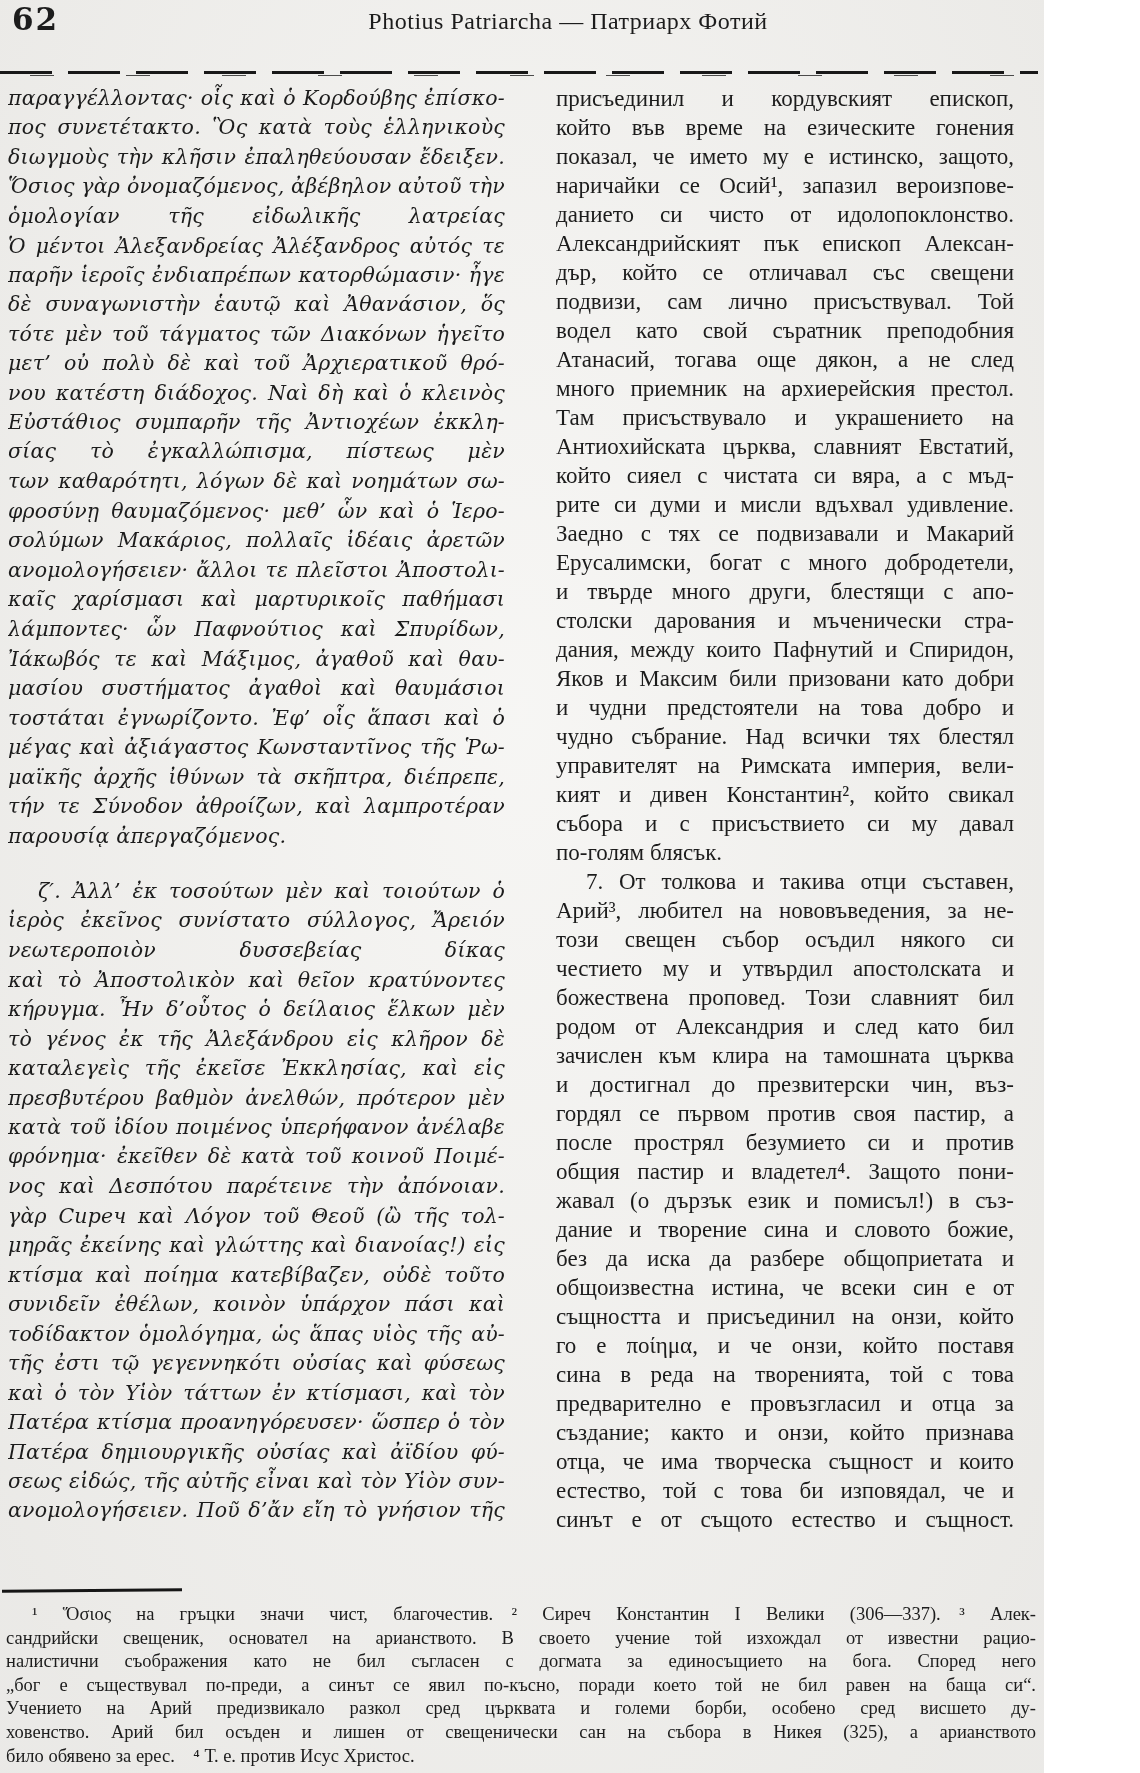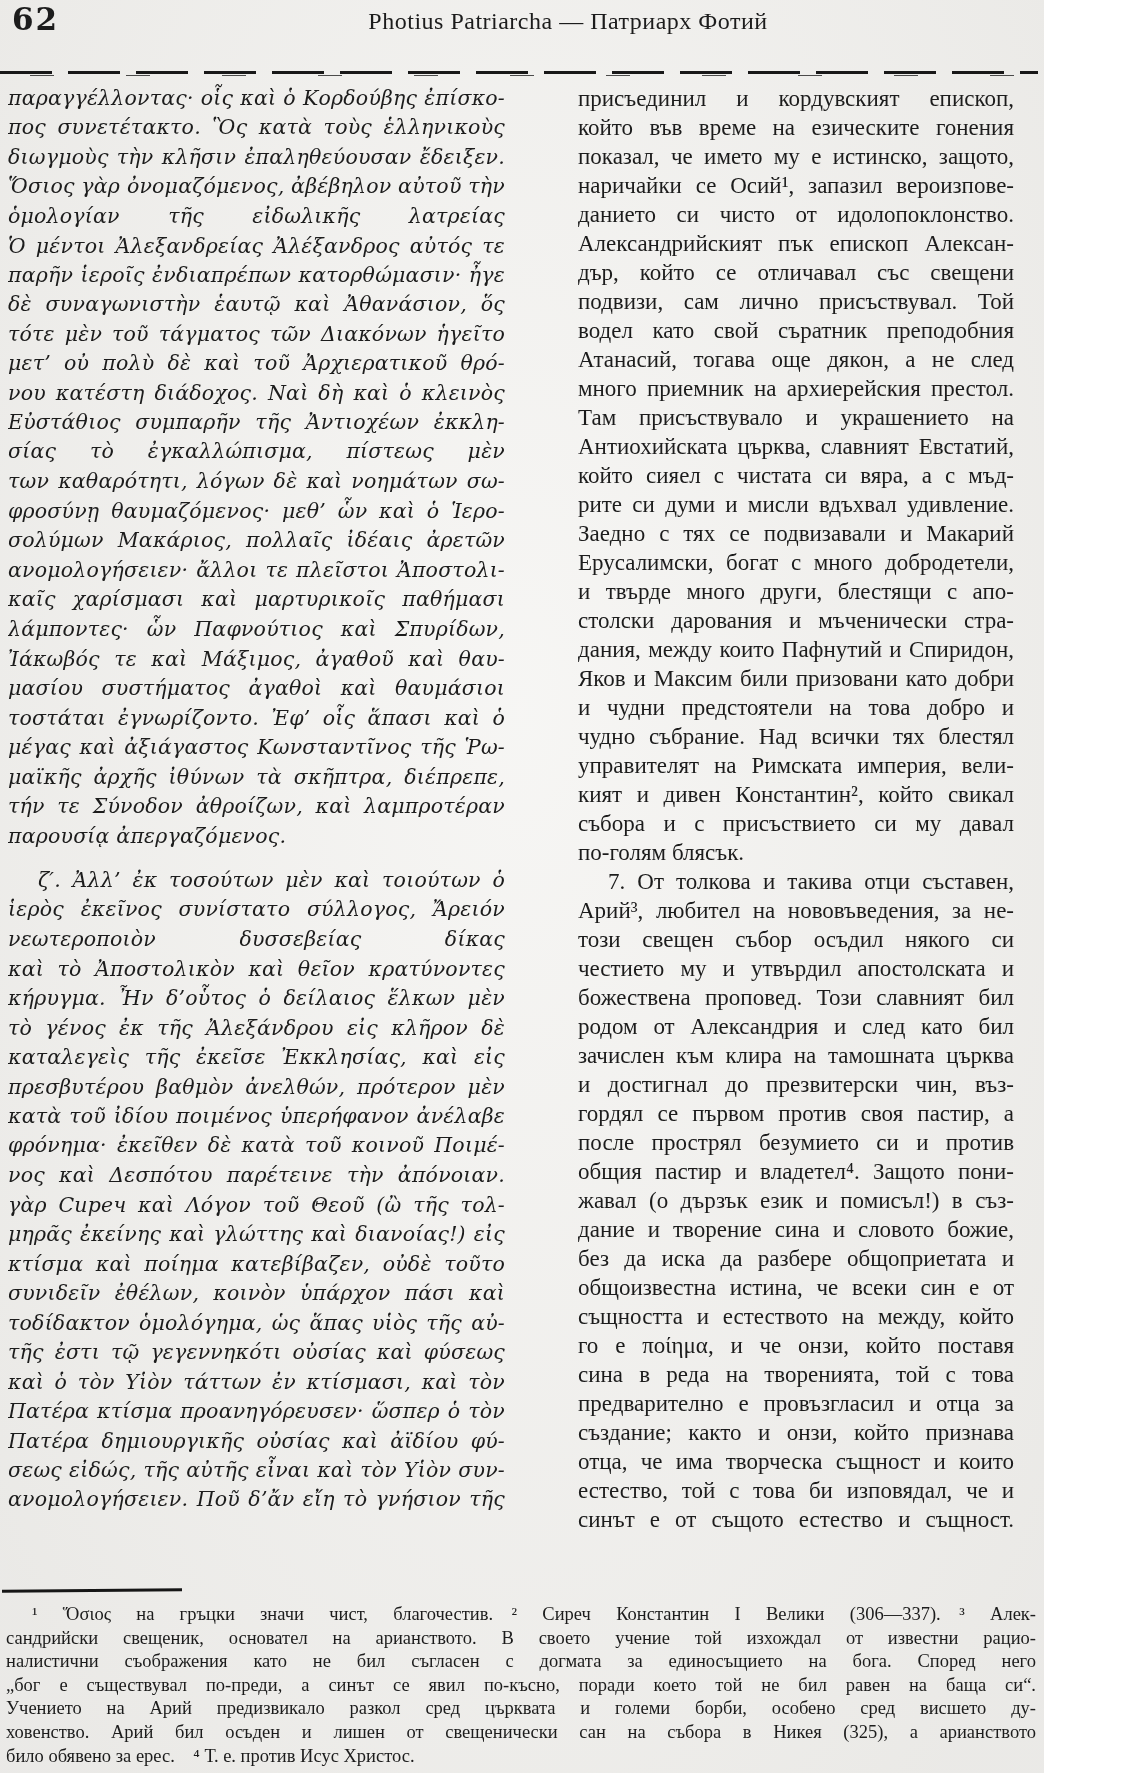--- a/index.html
+++ b/index.html
@@ -30,22 +30,22 @@
       repeating-linear-gradient(90deg, #181818 0 52px, rgba(0,0,0,0) 52px 68px),
       repeating-linear-gradient(90deg, rgba(20,20,20,.75) 0 24px, rgba(0,0,0,0) 24px 96px);
     background-size:100% 3px, 100% 1px;
     background-position:0 0, 30px 4px;
     background-repeat:no-repeat, no-repeat;
   }
   .column { position:absolute; top:84px; }
   .column-left  { left:8px;   width:497px; }
   .column-right { left:556px; width:458px; }
   .column-left  .paragraph { font:italic 20.5px/29.4px "DejaVu Serif", serif; letter-spacing:.2px; }
-  .column-right .paragraph { font:23px/29px "Liberation Serif", "DejaVu Serif", serif;margin-left:22px; }
-  .column-left .paragraph + .paragraph { margin-top:14px;font-style:italic; }
+  .column-right .paragraph { font:23px/29px "Liberation Serif", "DejaVu Serif", serif; }
+  .column-left .paragraph + .paragraph { margin-top:25px;font-style:italic; }
   .line {
     text-align:justify;
     -moz-text-align-last:justify;
     text-align-last:justify;
     overflow:hidden;
     max-height:30px;
   }
   .line.indent { text-indent:30px; }
   .line.para-end { -moz-text-align-last:left; text-align-last:left; }
   .footnote-rule {
@@ -165,21 +165,21 @@
         <div class="line">родом от Александрия и след като бил</div>
         <div class="line">зачислен към клира на тамошната църква</div>
         <div class="line">и достигнал до презвитерски чин, въз-</div>
         <div class="line">гордял се първом против своя пастир, а</div>
         <div class="line">после прострял безумието си и против</div>
         <div class="line">общия пастир и владетел⁴. Защото пони-</div>
         <div class="line">жавал (о дързък език и помисъл!) в съз-</div>
         <div class="line">дание и творение сина и словото божие,</div>
         <div class="line">без да иска да разбере общоприетата и</div>
         <div class="line">общоизвестна истина, че всеки син е от</div>
-        <div class="line">същността и естеството на между, който</div>
+        <div class="line">същността и присъединил на онзи, който</div>
         <div class="line">го е ποίημα, и че онзи, който поставя</div>
         <div class="line">сина в реда на творенията, той с това</div>
         <div class="line">предварително е провъзгласил и отца за</div>
         <div class="line">създание; както и онзи, който признава</div>
         <div class="line">отца, че има творческа същност и които</div>
         <div class="line">естество, той с това би изповядал, че и</div>
         <div class="line">синът е от същото естество и същност.</div>
       </div>
     </section>
 

